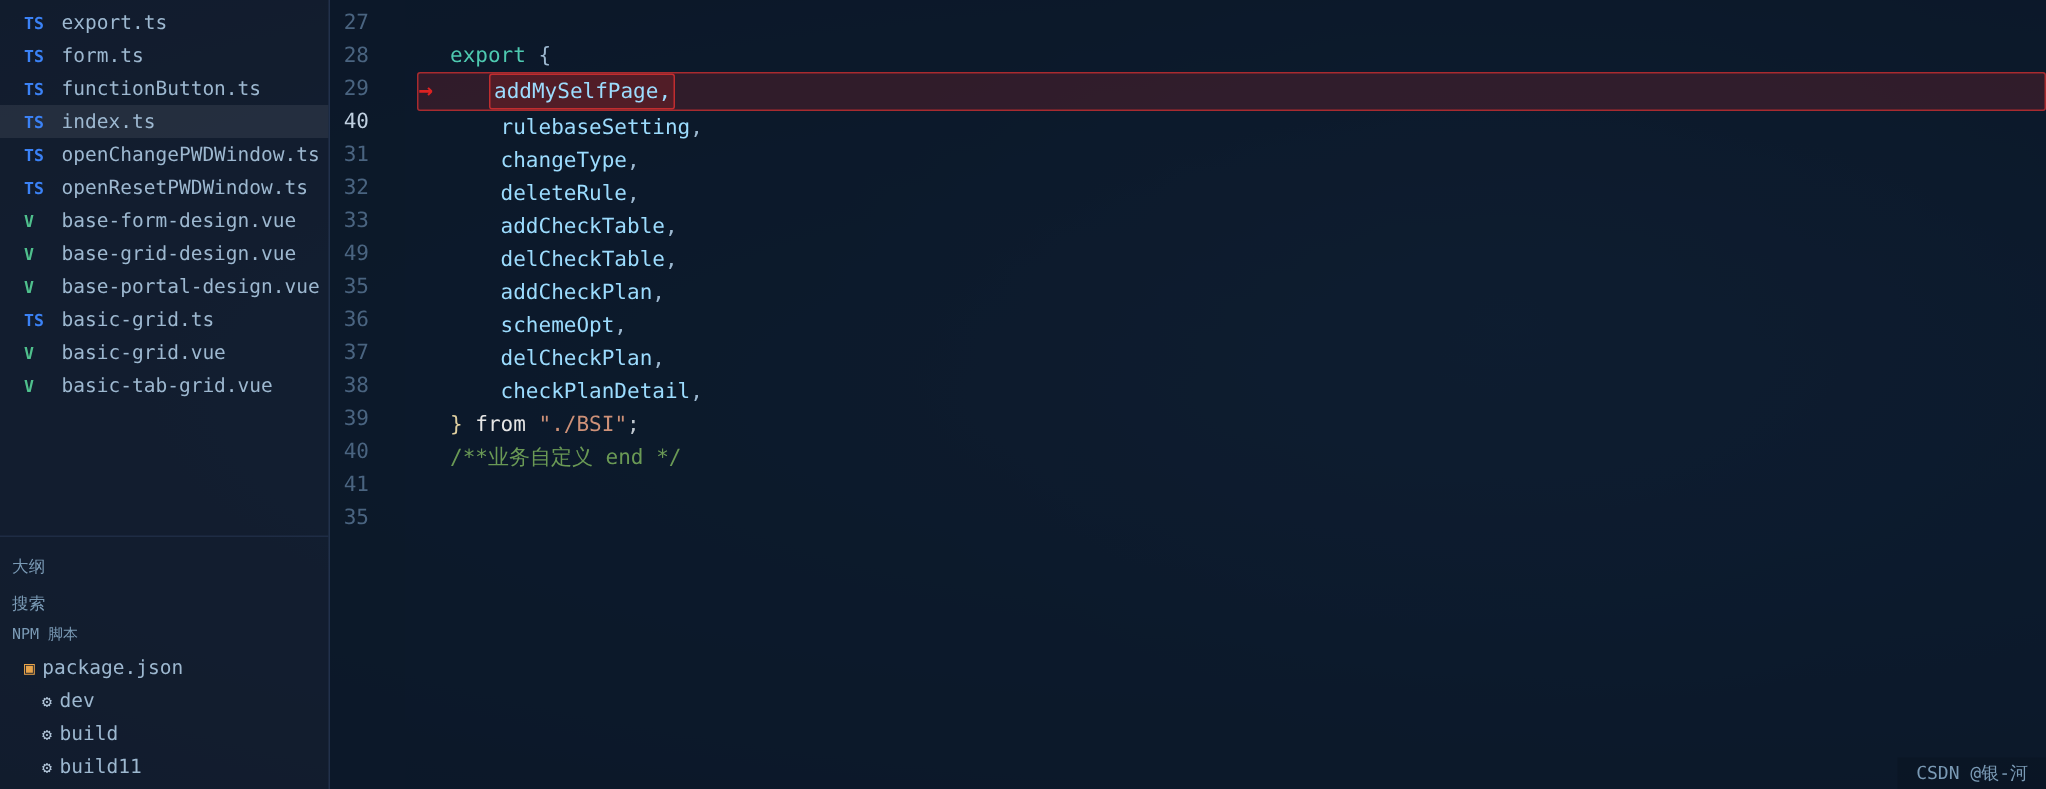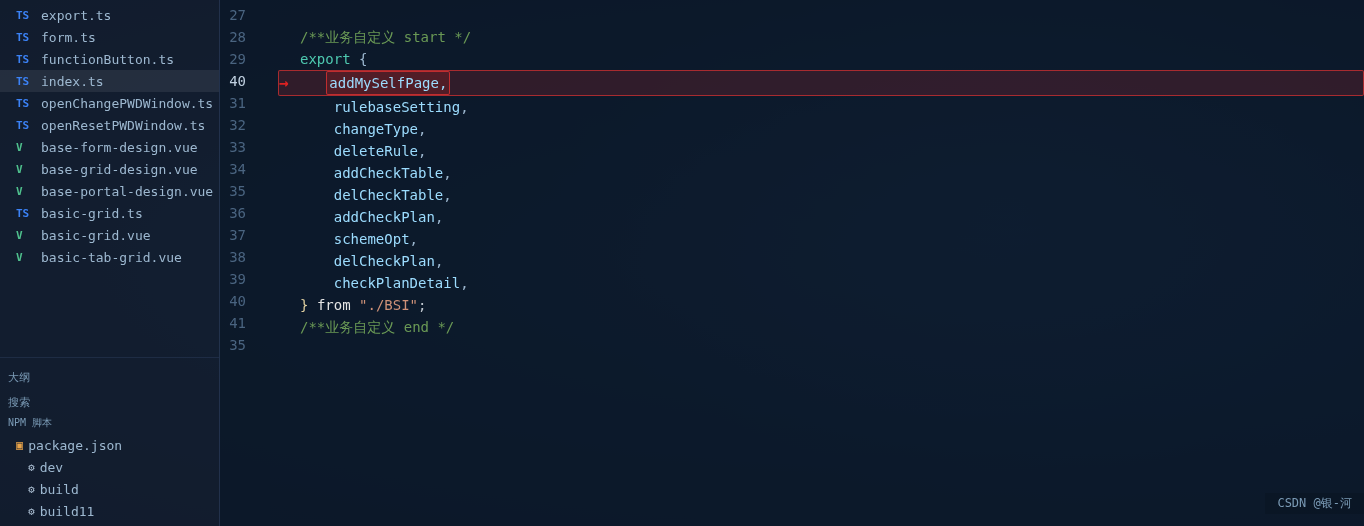--- a/index.html
+++ b/index.html
@@ -214,21 +214,21 @@
     .t-semi { color: #c0c8d0; }
     .t-plain { color: #9db8d0; }
     .t-cursor { 
       border-right: 2px solid #aaa;
       margin-left: 1px;
     }
 
     
     .bottom-bar {
       position: absolute;
-      bottom: 12px; right: 0;
+      bottom: 0; right: 0;
       padding: 2px 12px;
       font-size: 12px;
       color: #7a9ab5;
       background: rgba(10, 20, 35, 0.6);
       z-index: 10;
     }
 
     
     .red-arrow {
       color: #dd2222;
@@ -332,34 +332,33 @@
     <div class="code-content">
       <div class="line-numbers">
 
       <span class="ln">27</span>
           <span class="ln">28</span>
           <span class="ln">29</span>
           <span class="ln active-ln">40</span>
           <span class="ln">31</span>
           <span class="ln">32</span>
           <span class="ln">33</span>
-          <span class="ln">34</span>
+          <span class="ln">49</span>
           <span class="ln">35</span>
           <span class="ln">36</span>
           <span class="ln">37</span>
           <span class="ln">38</span>
           <span class="ln">39</span>
           <span class="ln">40</span>
           <span class="ln">41</span>
           <span class="ln">35</span>
         </div>
       <div class="code-lines">
 
       <div class="code-line"><span style="min-width: 22px; display: inline-block;"></span></div>
-          <div class="code-line"><span style="min-width: 22px; display: inline-block;"></span><span class="t-comment">/**业务自定义 start */</span></div>
           <div class="code-line"><span style="min-width: 22px; display: inline-block;"></span><span class="t-keyword">export</span><span class="t-plain"> {</span></div>
           <div class="code-line highlighted-line"><span class="red-arrow">→</span><span class="t-plain">    </span><span class="highlight-box t-func">addMySelfPage,</span></div>
           <div class="code-line"><span style="min-width: 22px; display: inline-block;"></span><span class="t-plain">    </span><span class="t-func">rulebaseSetting</span><span class="t-plain">,</span></div>
           <div class="code-line"><span style="min-width: 22px; display: inline-block;"></span><span class="t-plain">    </span><span class="t-func">changeType</span><span class="t-plain">,</span></div>
           <div class="code-line"><span style="min-width: 22px; display: inline-block;"></span><span class="t-plain">    </span><span class="t-func">deleteRule</span><span class="t-plain">,</span><span class="t-cursor"></span></div>
           <div class="code-line"><span style="min-width: 22px; display: inline-block;"></span><span class="t-plain">    </span><span class="t-func">addCheckTable</span><span class="t-plain">,</span></div>
           <div class="code-line"><span style="min-width: 22px; display: inline-block;"></span><span class="t-plain">    </span><span class="t-func">delCheckTable</span><span class="t-plain">,</span></div>
           <div class="code-line"><span style="min-width: 22px; display: inline-block;"></span><span class="t-plain">    </span><span class="t-func">addCheckPlan</span><span class="t-plain">,</span></div>
           <div class="code-line"><span style="min-width: 22px; display: inline-block;"></span><span class="t-plain">    </span><span class="t-func">schemeOpt</span><span class="t-plain">,</span></div>
           <div class="code-line"><span style="min-width: 22px; display: inline-block;"></span><span class="t-plain">    </span><span class="t-func">delCheckPlan</span><span class="t-plain">,</span></div>

